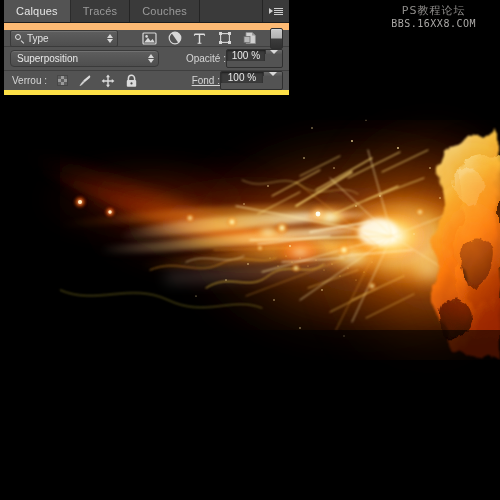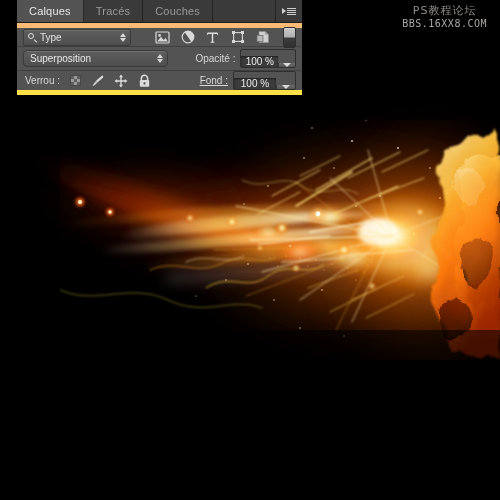--- a/index.html
+++ b/index.html
@@ -6,29 +6,29 @@
   body{width:500px;height:500px;overflow:hidden;
        font-family:"Liberation Sans",sans-serif;
        -webkit-font-smoothing:none;}
   #root{position:relative;width:500px;height:500px;background:#000;overflow:hidden;}
 
   
   #art{position:absolute;left:0;top:0;width:500px;height:500px;background:#000;}
   #art svg{position:absolute;left:0;top:0;}
 
   
-  #watermark{position:absolute;right:13px;top:4px;text-align:center;
+  #watermark{position:absolute;right:24px;top:4px;text-align:center;
     line-height:1.25;z-index:40;pointer-events:none;}
   #watermark .wm-cn{font-size:11px;color:#8e8c8a;letter-spacing:1px;
     font-family:"DejaVu Sans",sans-serif;text-shadow:0 1px 0 #000;}
   #watermark .wm-en{font-size:10px;color:#aaa8a6;letter-spacing:0.5px;
     font-family:"DejaVu Sans Mono",monospace;text-shadow:0 1px 0 #000;}
 
   
-  #panel{position:absolute;left:17px;top:0;width:285px;z-index:50;
+  #panel{position:absolute;left:4px;top:0;width:285px;z-index:50;
     background:#535353;
     box-shadow:0 1px 3px rgba(0,0,0,.7);
     font-size:11px;color:#d2d2d2;
     user-select:none;}
 
   
   .tabstrip{display:flex;align-items:stretch;height:22px;background:#2b2b2b;
     border-bottom:1px solid #1d1d1d;position:relative;}
   .tab{display:flex;align-items:center;padding:0 12px;font-size:11px;
     color:#9a9a9a;background:#3a3a3a;border-right:1px solid #242424;
@@ -39,21 +39,21 @@
     background:#3a3a3a;}
   .pm-ico{display:flex;align-items:center;gap:1px;}
   .pm-tri{width:0;height:0;border-left:4px solid #cfcfcf;
     border-top:3px solid transparent;border-bottom:3px solid transparent;}
   .pm-lines{display:flex;flex-direction:column;gap:1px;}
   .pm-lines i{display:block;width:9px;height:1px;background:#cfcfcf;}
 
   
   .prow{display:flex;align-items:center;height:24px;padding:0 6px;
     border-bottom:1px solid #3f3f3f;box-sizing:border-box;}
-  .prow.r1{border-top:5px solid #fdba74;gap:10px;}
+  .prow.r1{border-top:7px solid #fdba74;gap:10px;}
 
   
   .fsel{display:flex;align-items:center;width:108px;height:17px;
     background:linear-gradient(#5e5e5e,#4e4e4e);
     border:1px solid #3a3a3a;border-radius:2px;
     box-shadow:inset 0 1px 0 rgba(255,255,255,.12);
     padding:0 3px;box-sizing:border-box;}
   .fsel .lbl{flex:1;font-size:10px;color:#e2e2e2;padding-left:3px;}
   .mag{position:relative;width:9px;height:9px;margin-left:1px;}
   .mag::before{content:"";position:absolute;left:0;top:0;width:6px;height:6px;
@@ -77,21 +77,21 @@
 
   
   .bsel{display:flex;align-items:center;width:164px;height:17px;
     background:linear-gradient(#5e5e5e,#4e4e4e);
     border:1px solid #3a3a3a;border-radius:4px;
     box-shadow:inset 0 1px 0 rgba(255,255,255,.12);
     padding:0 3px 0 6px;box-sizing:border-box;}
   .bsel .lbl{flex:1;font-size:10px;color:#e8e8e8;}
 
   .flbl{font-size:10px;color:#d6d6d6;margin-left:27px;white-space:nowrap;}
-  .numfield{display:flex;align-items:flex-end;height:17px;margin-left:5px;
+  .numfield{display:flex;align-items:flex-start;height:17px;
     border:1px solid #2f2f2f;border-radius:2px;overflow:hidden;}
   .numfield .val{width:42px;display:flex;align-items:center;justify-content:center;
     background:#3b3b3b;color:#eaeaea;font-size:10px;
     box-shadow:inset 0 1px 2px rgba(0,0,0,.5);}
   .numfield .arrow{width:18px;display:flex;align-items:center;justify-content:center;
     background:linear-gradient(#6a6a6a,#555);border-left:1px solid #343434;}
   .numfield .arrow i{width:0;height:0;border-left:4px solid transparent;
     border-right:4px solid transparent;border-top:4px solid #d9d9d9;display:block;}
 
   

